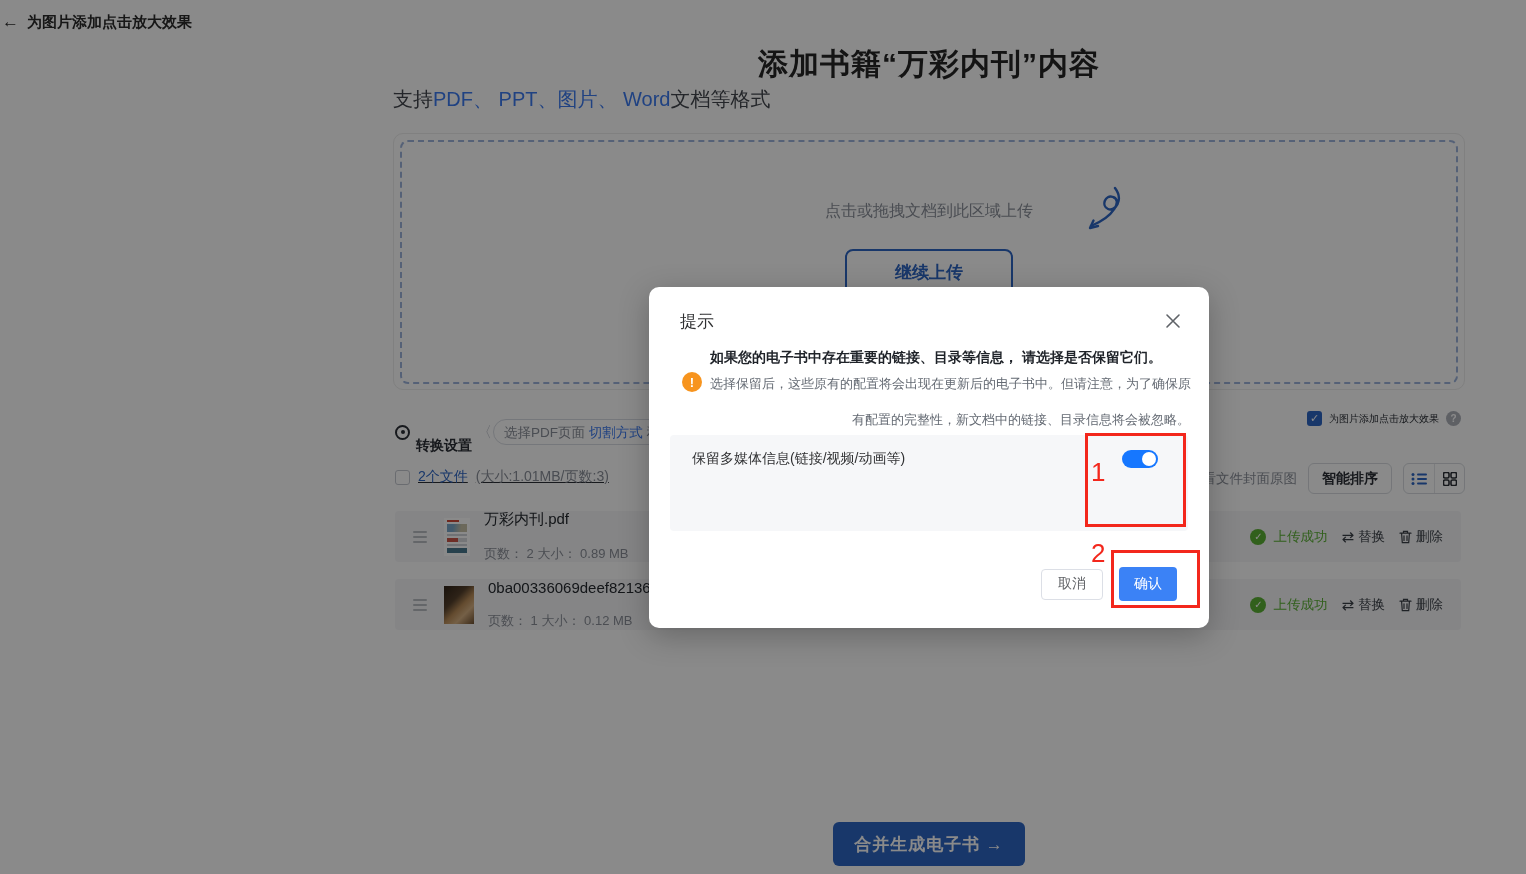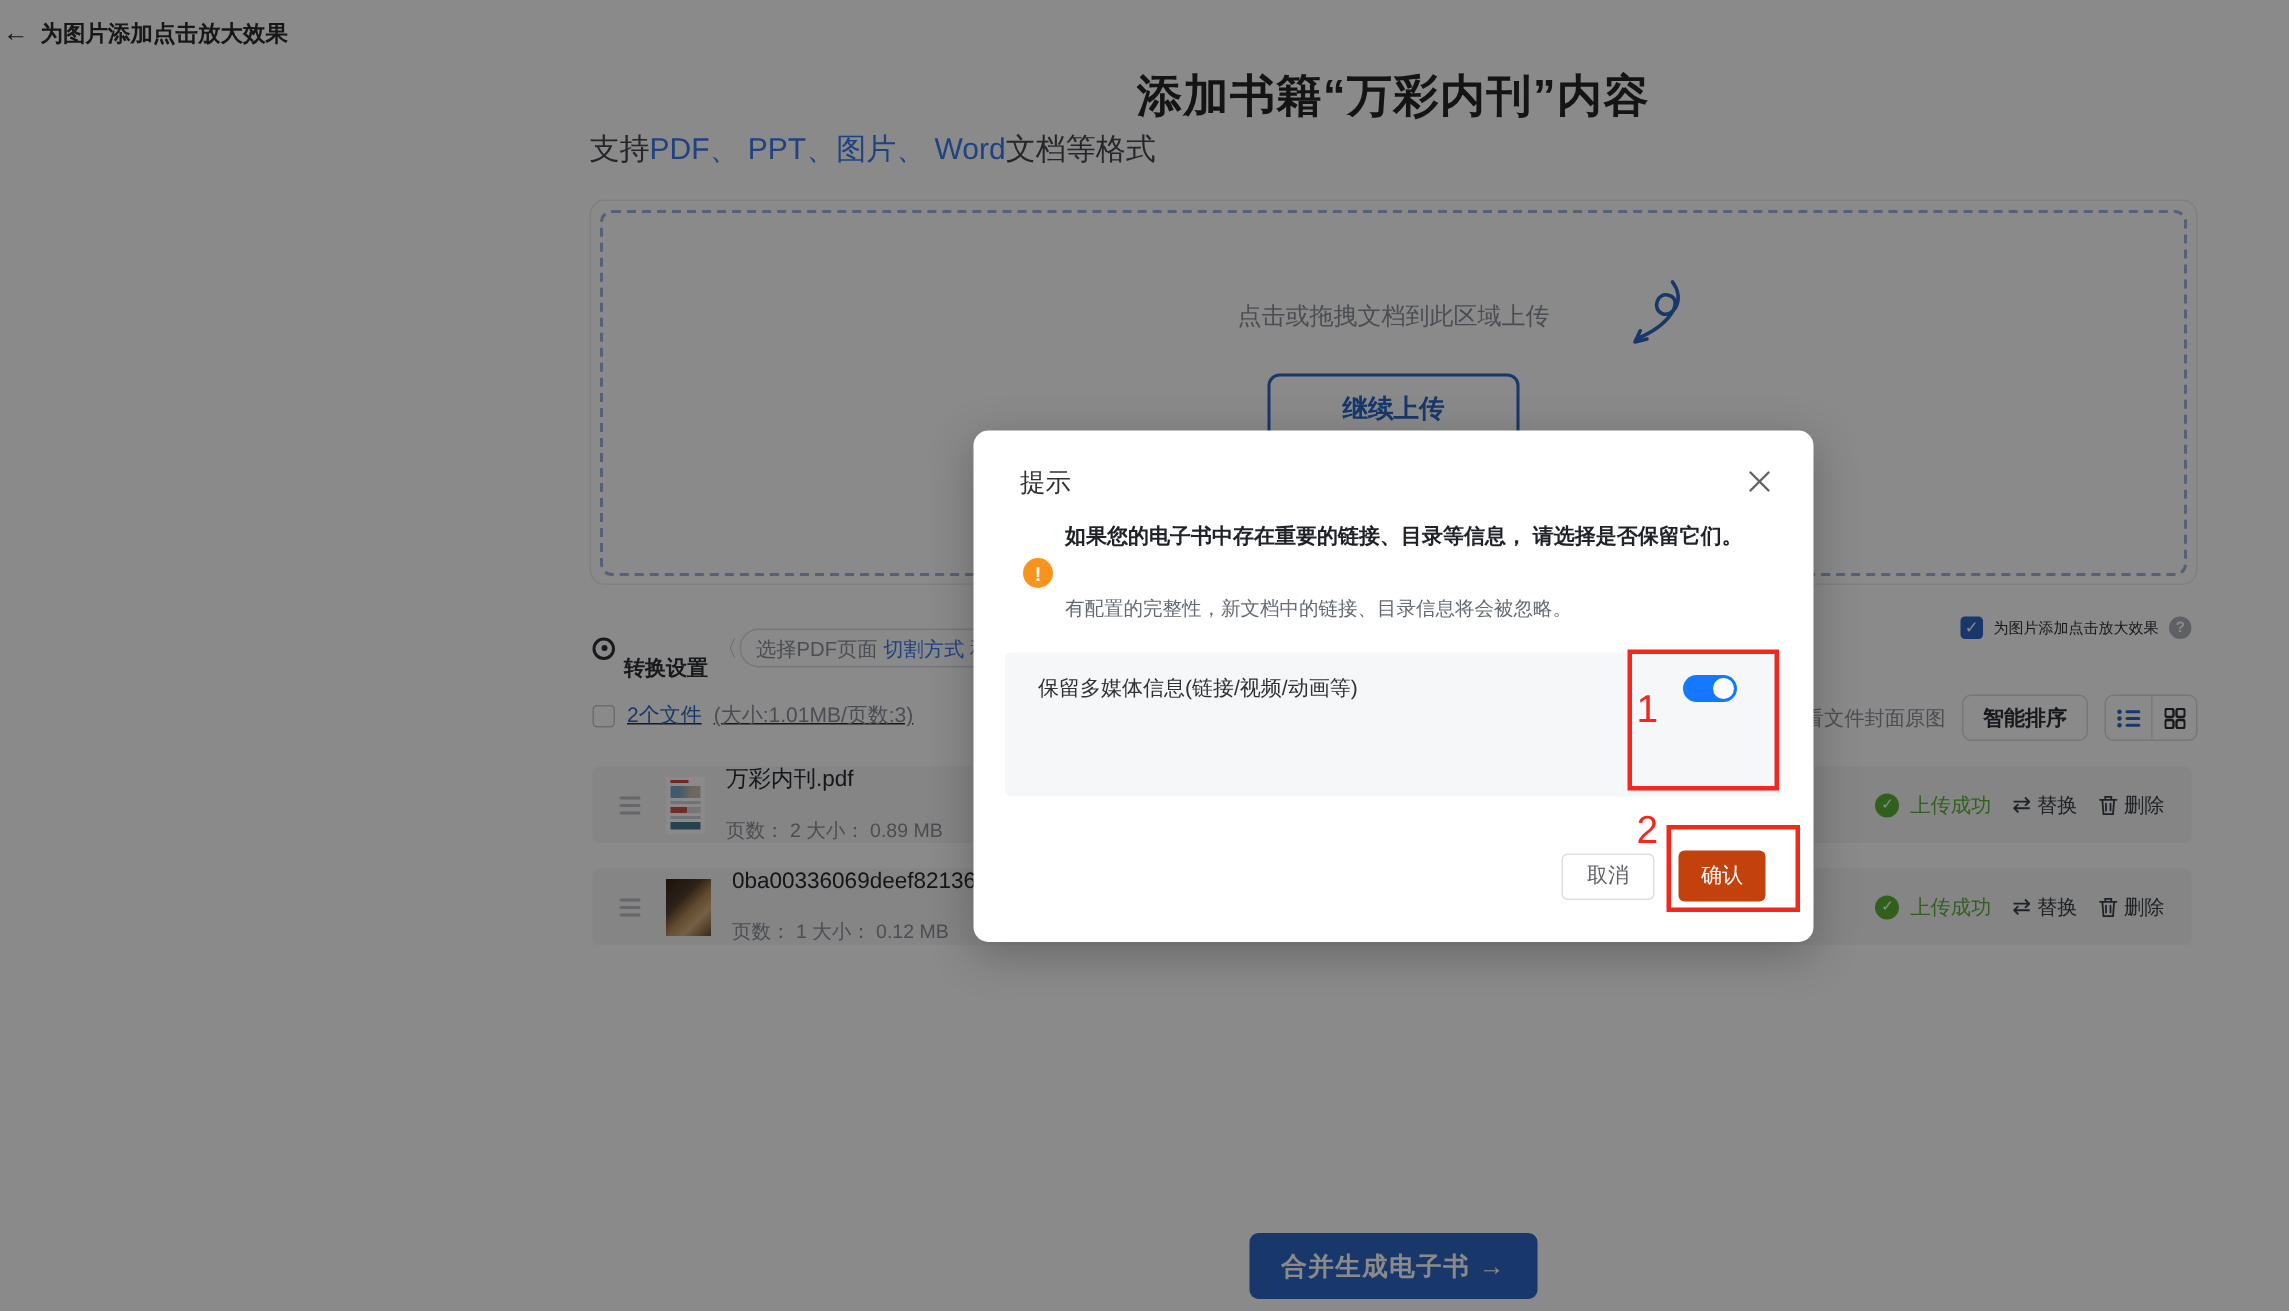--- a/index.html
+++ b/index.html
@@ -84,30 +84,30 @@
   
   .modal{position:absolute;left:649px;top:287px;width:560px;height:341px;background:#fff;border-radius:10px;
     box-shadow:0 8px 30px rgba(0,0,0,0.25);z-index:20;}
   .modal-title{position:absolute;left:31px;top:310px;margin-top:-287px;font-size:17px;color:#303133;}
   .modal-title{top:23px;margin-top:0;}
   .modal-close{position:absolute;right:26px;top:24px;width:20px;height:20px;cursor:pointer;display:flex;align-items:center;justify-content:center;}
   .warn-icon{position:absolute;left:33px;top:85px;width:20px;height:20px;border-radius:50%;background:#f7941e;color:#fff;
     font-size:13px;font-weight:700;display:flex;align-items:center;justify-content:center;}
   .msg-bold{position:absolute;left:61px;top:62px;width:480px;font-size:14px;font-weight:700;color:#1f2329;white-space:nowrap;}
   .msg-line{position:absolute;left:61px;width:480px;font-size:13px;color:#646a73;white-space:nowrap;}
-  .msg-l1{top:88px;} .msg-l2{top:110px;}
+  .msg-l1{top:88px;} .msg-l2{top:124px;text-align:right;}
   .toggle-panel{position:absolute;left:21px;top:148px;width:518px;height:96px;background:#f6f7f9;border-radius:4px;}
   .toggle-row{height:48px;display:flex;align-items:center;padding:0 30px 0 22px;}
   .toggle-label{font-size:14px;color:#303133;}
   .switch{margin-left:auto;width:36px;height:18px;border-radius:9px;background:#1677ff;position:relative;cursor:pointer;}
   .switch .knob{position:absolute;right:2px;top:2px;width:14px;height:14px;border-radius:50%;background:#fff;}
   .modal-footer{position:absolute;right:32px;bottom:27px;display:flex;align-items:center;gap:16px;}
   .btn-cancel{height:31px;padding:0 16px;border:1px solid #dcdfe6;border-radius:4px;background:#fff;
     font-size:14px;color:#606266;display:flex;align-items:center;cursor:pointer;}
-  .btn-confirm{height:34px;padding:0 15px;border-radius:4px;background:#c2410c;color:#fff;font-size:14px;
+  .btn-confirm{height:34px;padding:0 15px;border-radius:4px;background:#3b82f6;color:#fff;font-size:14px;
     display:flex;align-items:center;cursor:pointer;}
   
   .anno{position:absolute;z-index:30;border:3px solid #f3271c;}
   .anno-1{left:1085px;top:433px;width:101px;height:94px;}
   .anno-2{left:1111px;top:550px;width:89px;height:58px;}
   .anno-num{position:absolute;z-index:31;color:#f3271c;font-size:26px;font-weight:500;}
   .num-1{left:1091px;top:457px;}
   .num-2{left:1091px;top:538px;}
 </style>
 </head>
@@ -252,20 +252,21 @@
 
   <div class="modal">
     <div class="modal-title">提示</div>
     <div class="modal-close">
       <svg width="16" height="16" viewBox="0 0 16 16">
         <path d="M2 2 L14 14 M14 2 L2 14" stroke="#5f6368" stroke-width="1.6" stroke-linecap="round"></path>
       </svg>
     </div>
     <div class="warn-icon">!</div>
     <div class="msg-bold">如果您的电子书中存在重要的链接、目录等信息， 请选择是否保留它们。</div>
+    <div class="msg-line msg-l1">选择保留后，这些原有的配置将会出现在更新后的电子书中。但请注意，为了确保原</div>
     <div class="msg-line msg-l2">有配置的完整性，新文档中的链接、目录信息将会被忽略。</div>
 
     <div class="toggle-panel">
       <div class="toggle-row">
         <span class="toggle-label">保留多媒体信息(链接/视频/动画等)</span>
         <span class="switch">
             <span class="knob"></span>
           </span>
       </div>
 

